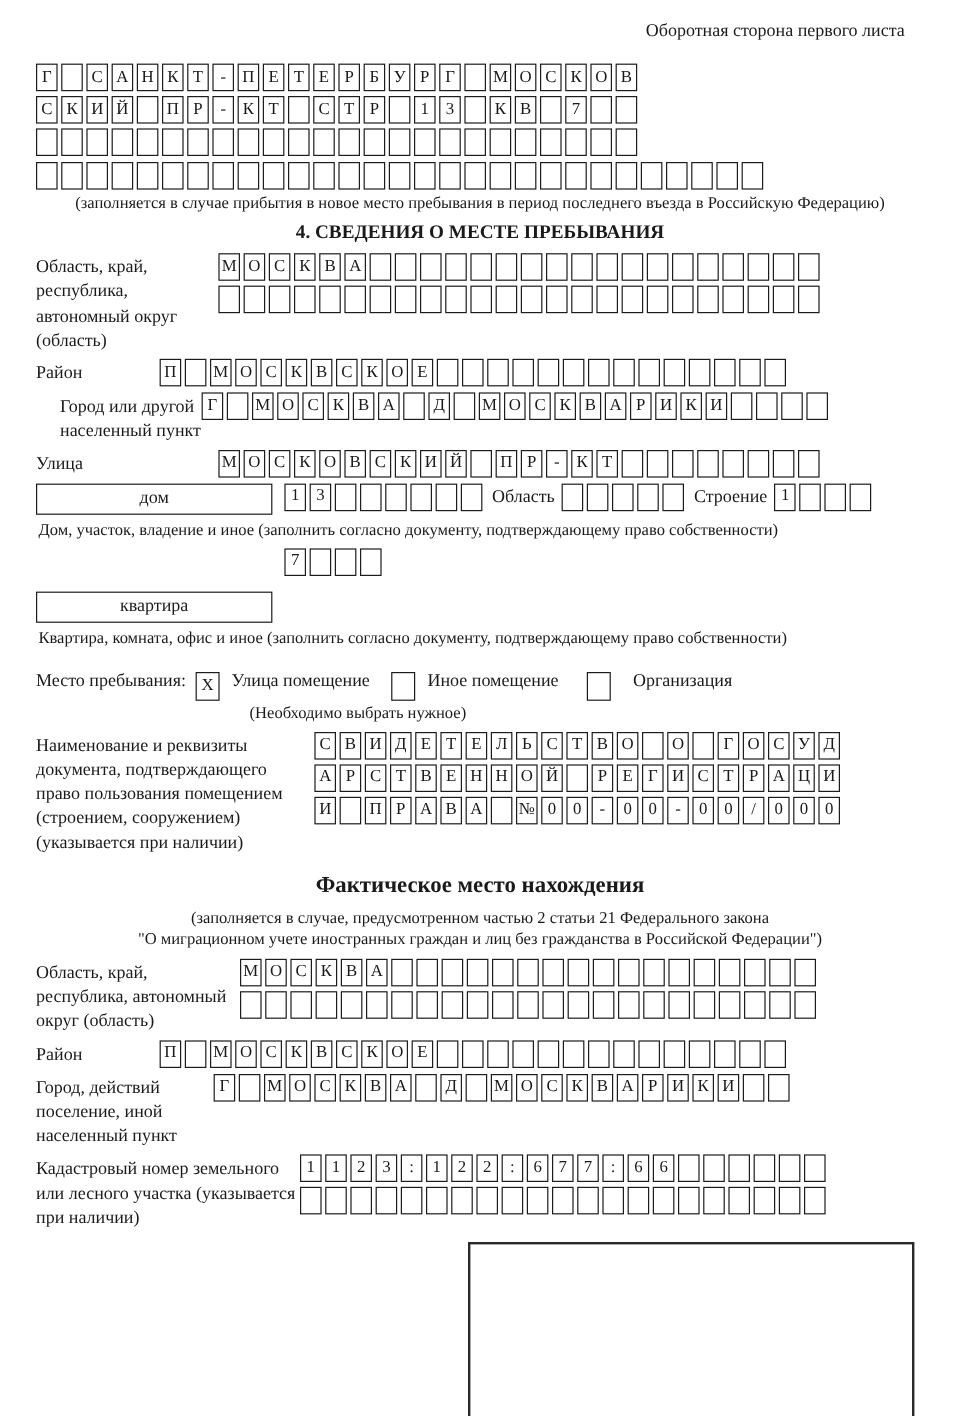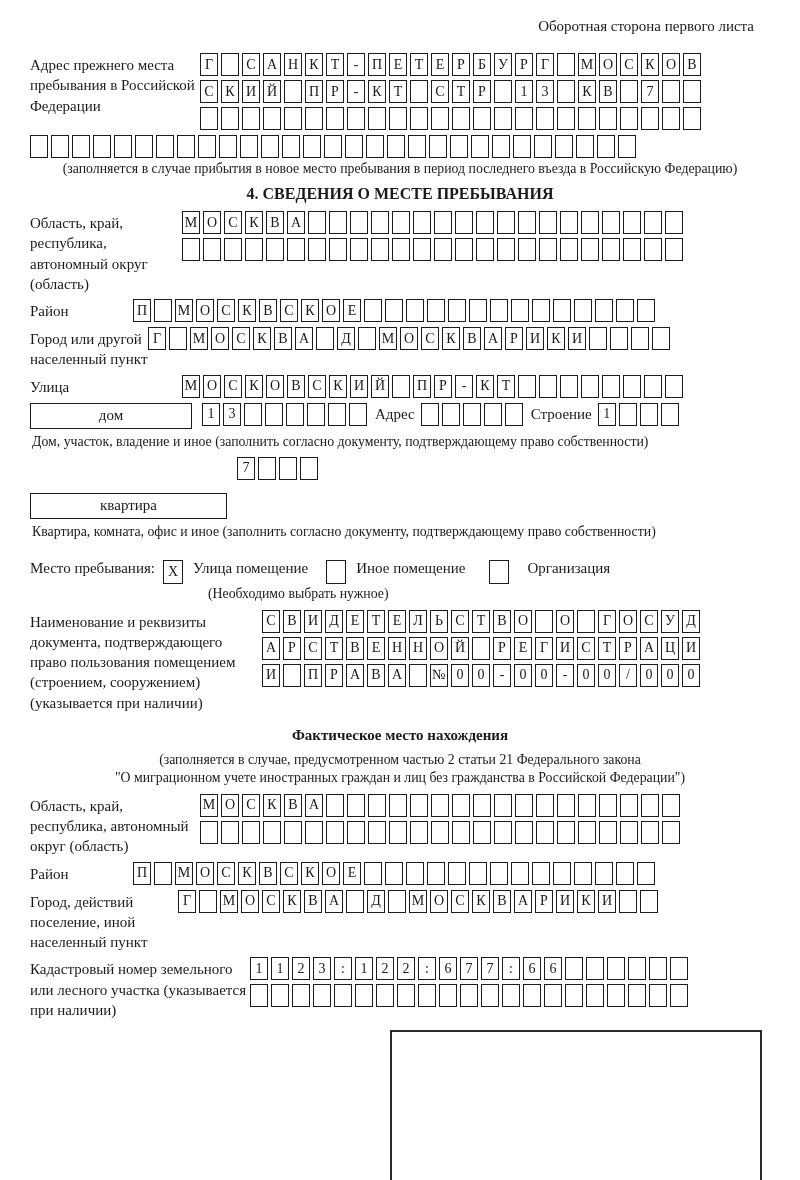--- a/index.html
+++ b/index.html
@@ -21,37 +21,37 @@
   .cell {
     width: 18px; height: 23px; flex: none;
     border: 1.6px solid #1c1c1c;
     display: flex; align-items: center; justify-content: center;
     font-size: 14px; line-height: 1;
   }
 
   .lw-170 { width: 170px; }
   .lw-152 { width: 152px; }
   .lw-148 { width: 148px; }
-  .lw-118 { width: 118px; }
+  .lw-118 { width: 118px; margin-left: 20px; }
   .lw-103 { width: 103px; }
   .lw-220 { width: 220px; }
   .lw-232 { width: 232px; }
 
   .fullrow { margin: 0 0 3px 0; }
   .note-c { text-align: center; font-size: 13.8px; margin: 2px 0 8px 0; }
   .sec-title { text-align: center; font-weight: bold; font-size: 16px; margin: 6px 0 8px 0; }
-  .sub-title { text-align: center; font-weight: bold; font-size: 15px; margin: 14px 0 8px 0; }
+  .sub-title { text-align: center; font-weight: bold; font-size: 19px; margin: 14px 0 8px 0; }
   .caption { font-size: 13.8px; margin: 2px 0 7px 2px; }
 
   .named-rect {
     border: 1.6px solid #1c1c1c; height: 26px;
     display: flex; align-items: center; justify-content: center;
     font-size: 15px; flex: none;
   }
-  .rect-dom { width: 162px; }
+  .rect-dom { width: 197px; }
   .rect-kv { width: 197px; margin-top: 36px; }
   .inline-lbl { font-size: 15px; padding: 3px 6px 0 8px; flex: none; }
 
   .chk-row { display: flex; align-items: flex-start; font-size: 15px; margin: 20px 0 2px 0; }
   .chkbox {
     width: 20px; height: 24px; border: 1.6px solid #1c1c1c; flex: none;
     display: flex; align-items: center; justify-content: center;
     font-size: 14px; margin: 0 10px 0 8px;
   }
   .chk-note { font-size: 13.8px; margin: 0 0 8px 178px; }
@@ -59,21 +59,20 @@
   .stamp-wrap { width: 372px; margin-left: auto; margin-right: 8px; margin-top: 10px; }
   .stamp-box { border: 2px solid #2a2a2a; height: 172px; width: 100%; }
   .stamp-note { font-size: 14.2px; text-align: center; line-height: 1.35; margin-top: 6px; }
 </style>
 </head>
 <body>
 
 <div class="hdr-note">Оборотная сторона первого листа</div>
 
 <div class="frow">
-  <div class="flabel lw-170">Адрес прежнего места пребывания в Российской Федерации</div>
   <div class="rowstack">
     <div class="boxes">
         <span class="cell">Г</span>
         <span class="cell"></span>
         <span class="cell">С</span>
         <span class="cell">А</span>
         <span class="cell">Н</span>
         <span class="cell">К</span>
         <span class="cell">Т</span>
         <span class="cell">-</span>
@@ -339,21 +338,21 @@
   <div class="boxes">
       <span class="cell">1</span>
       <span class="cell">3</span>
       <span class="cell"></span>
       <span class="cell"></span>
       <span class="cell"></span>
       <span class="cell"></span>
       <span class="cell"></span>
       <span class="cell"></span>
     </div>
-  <div class="inline-lbl">Адрес</div>
+  <div class="inline-lbl">Область</div>
   <div class="boxes">
       <span class="cell"></span>
       <span class="cell"></span>
       <span class="cell"></span>
       <span class="cell"></span>
       <span class="cell"></span>
     </div>
   <div class="inline-lbl">Строение</div>
   <div class="boxes">
       <span class="cell">1</span>

